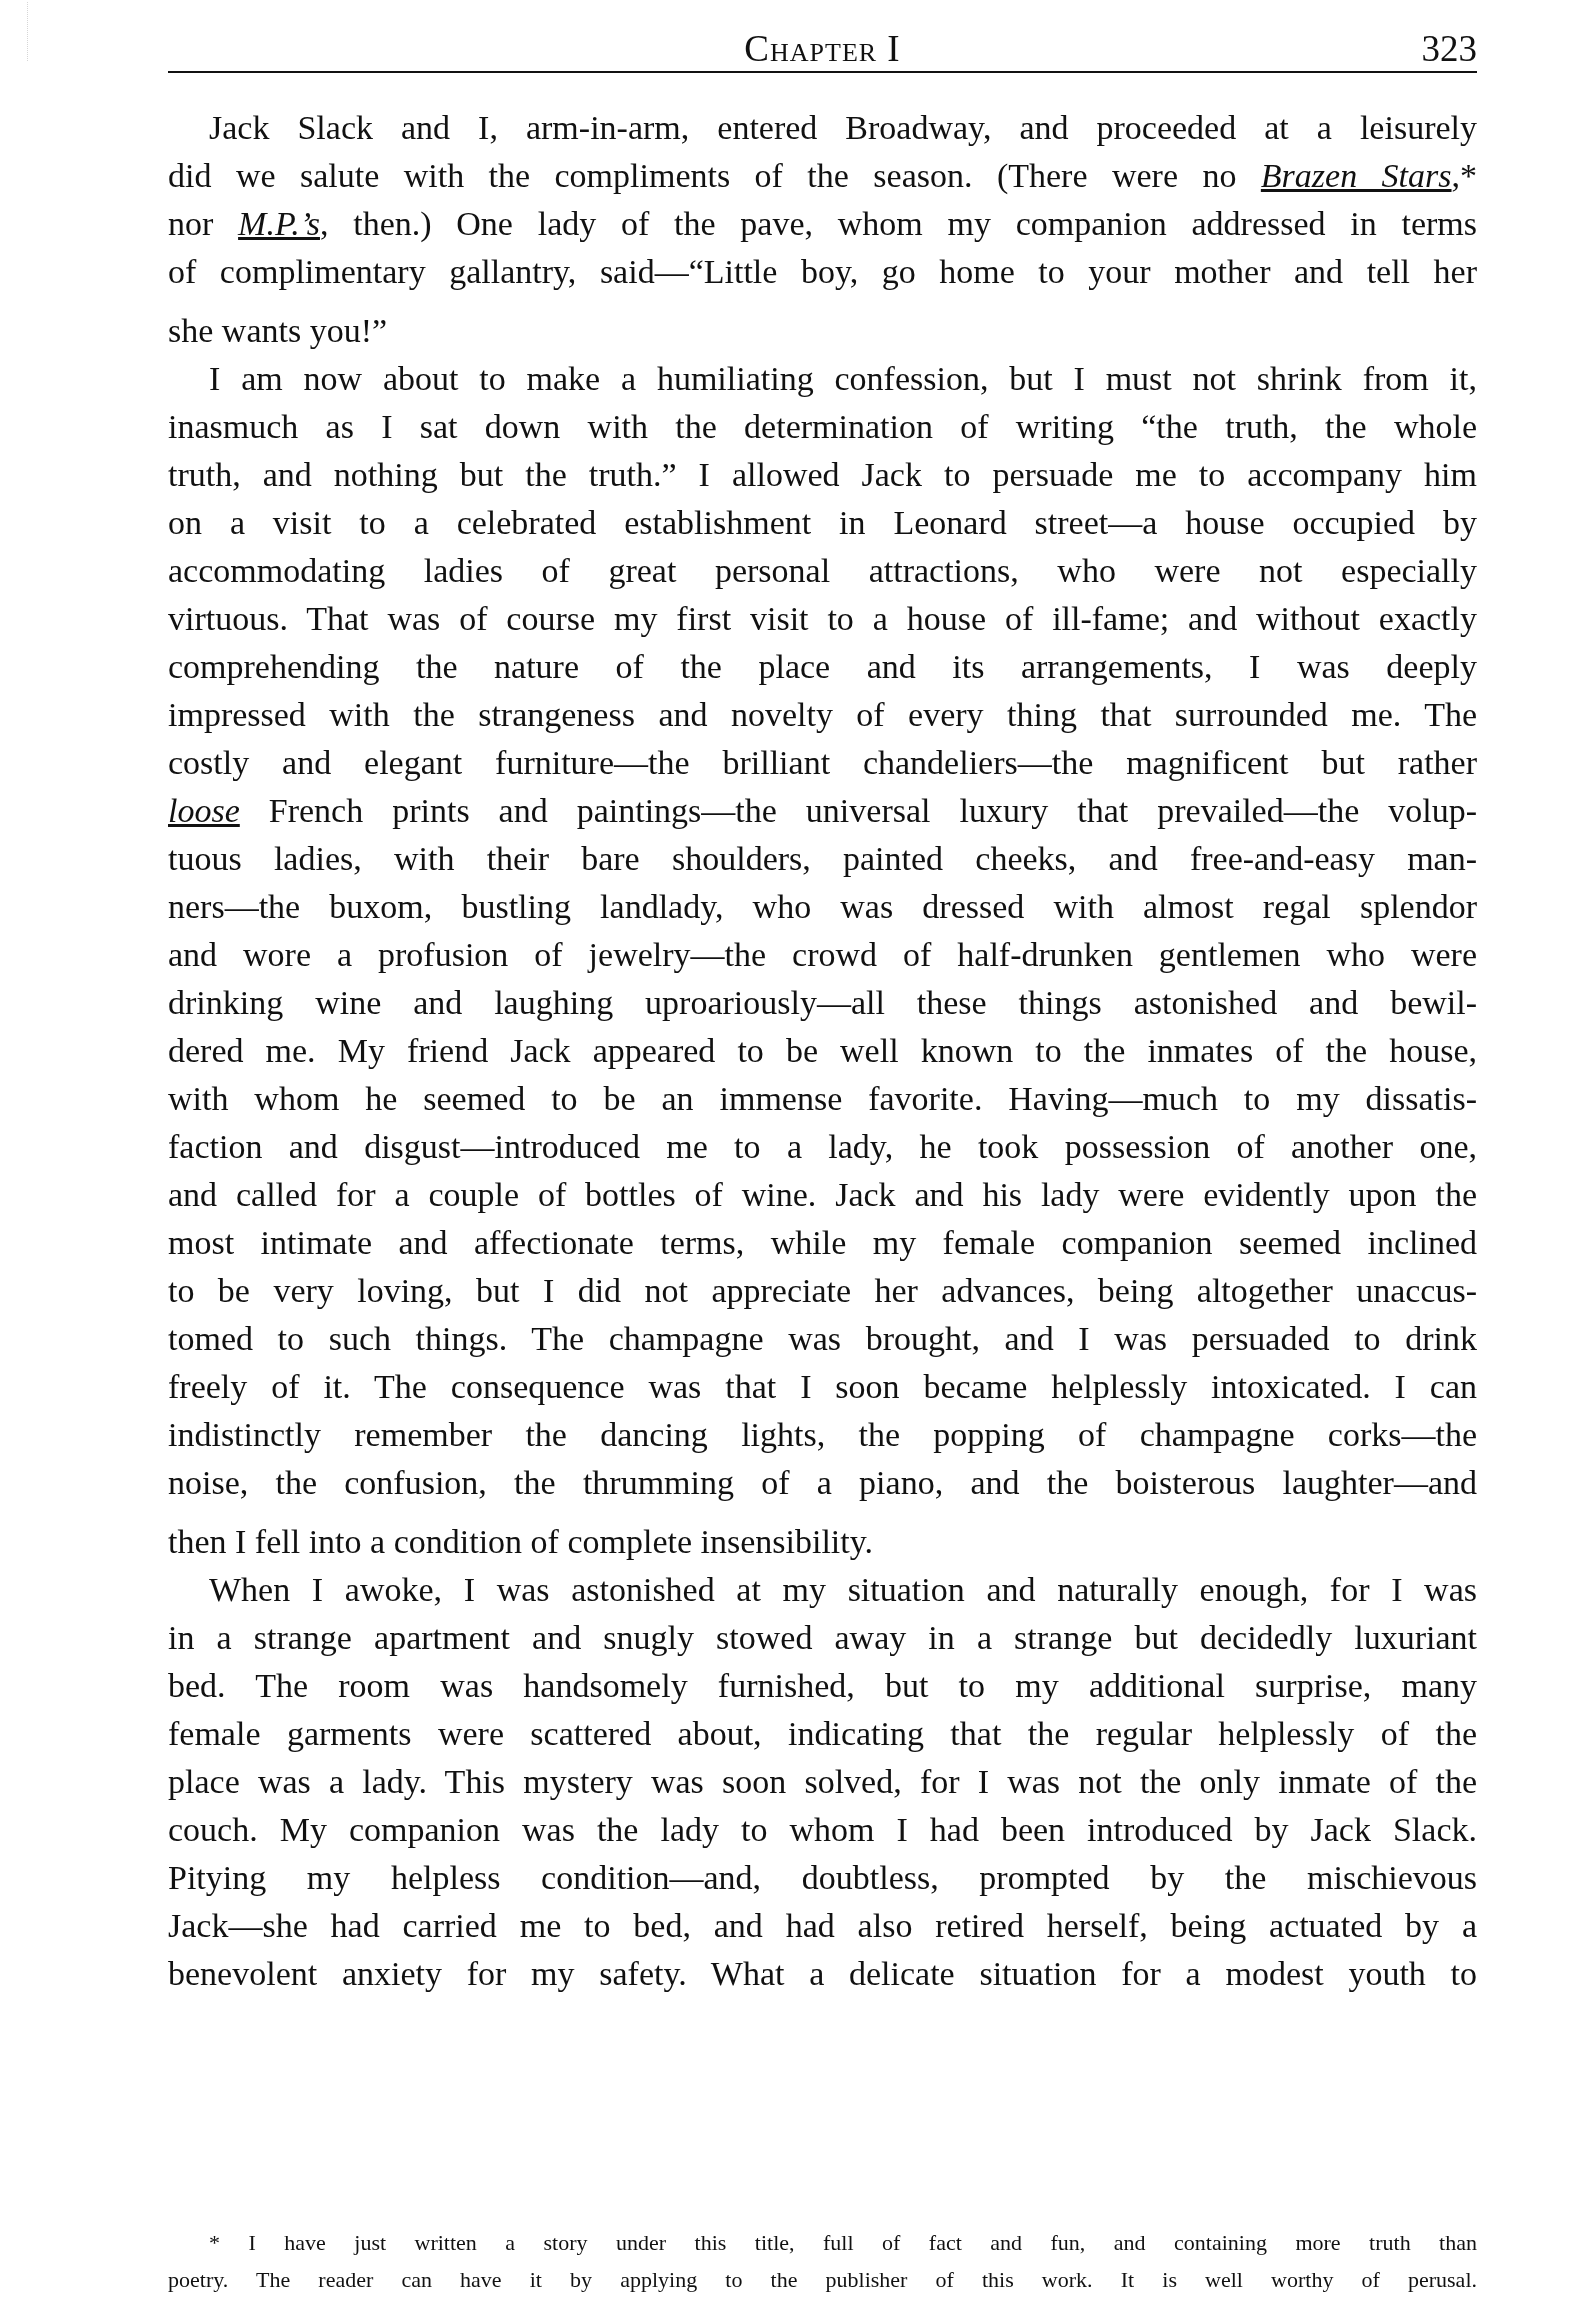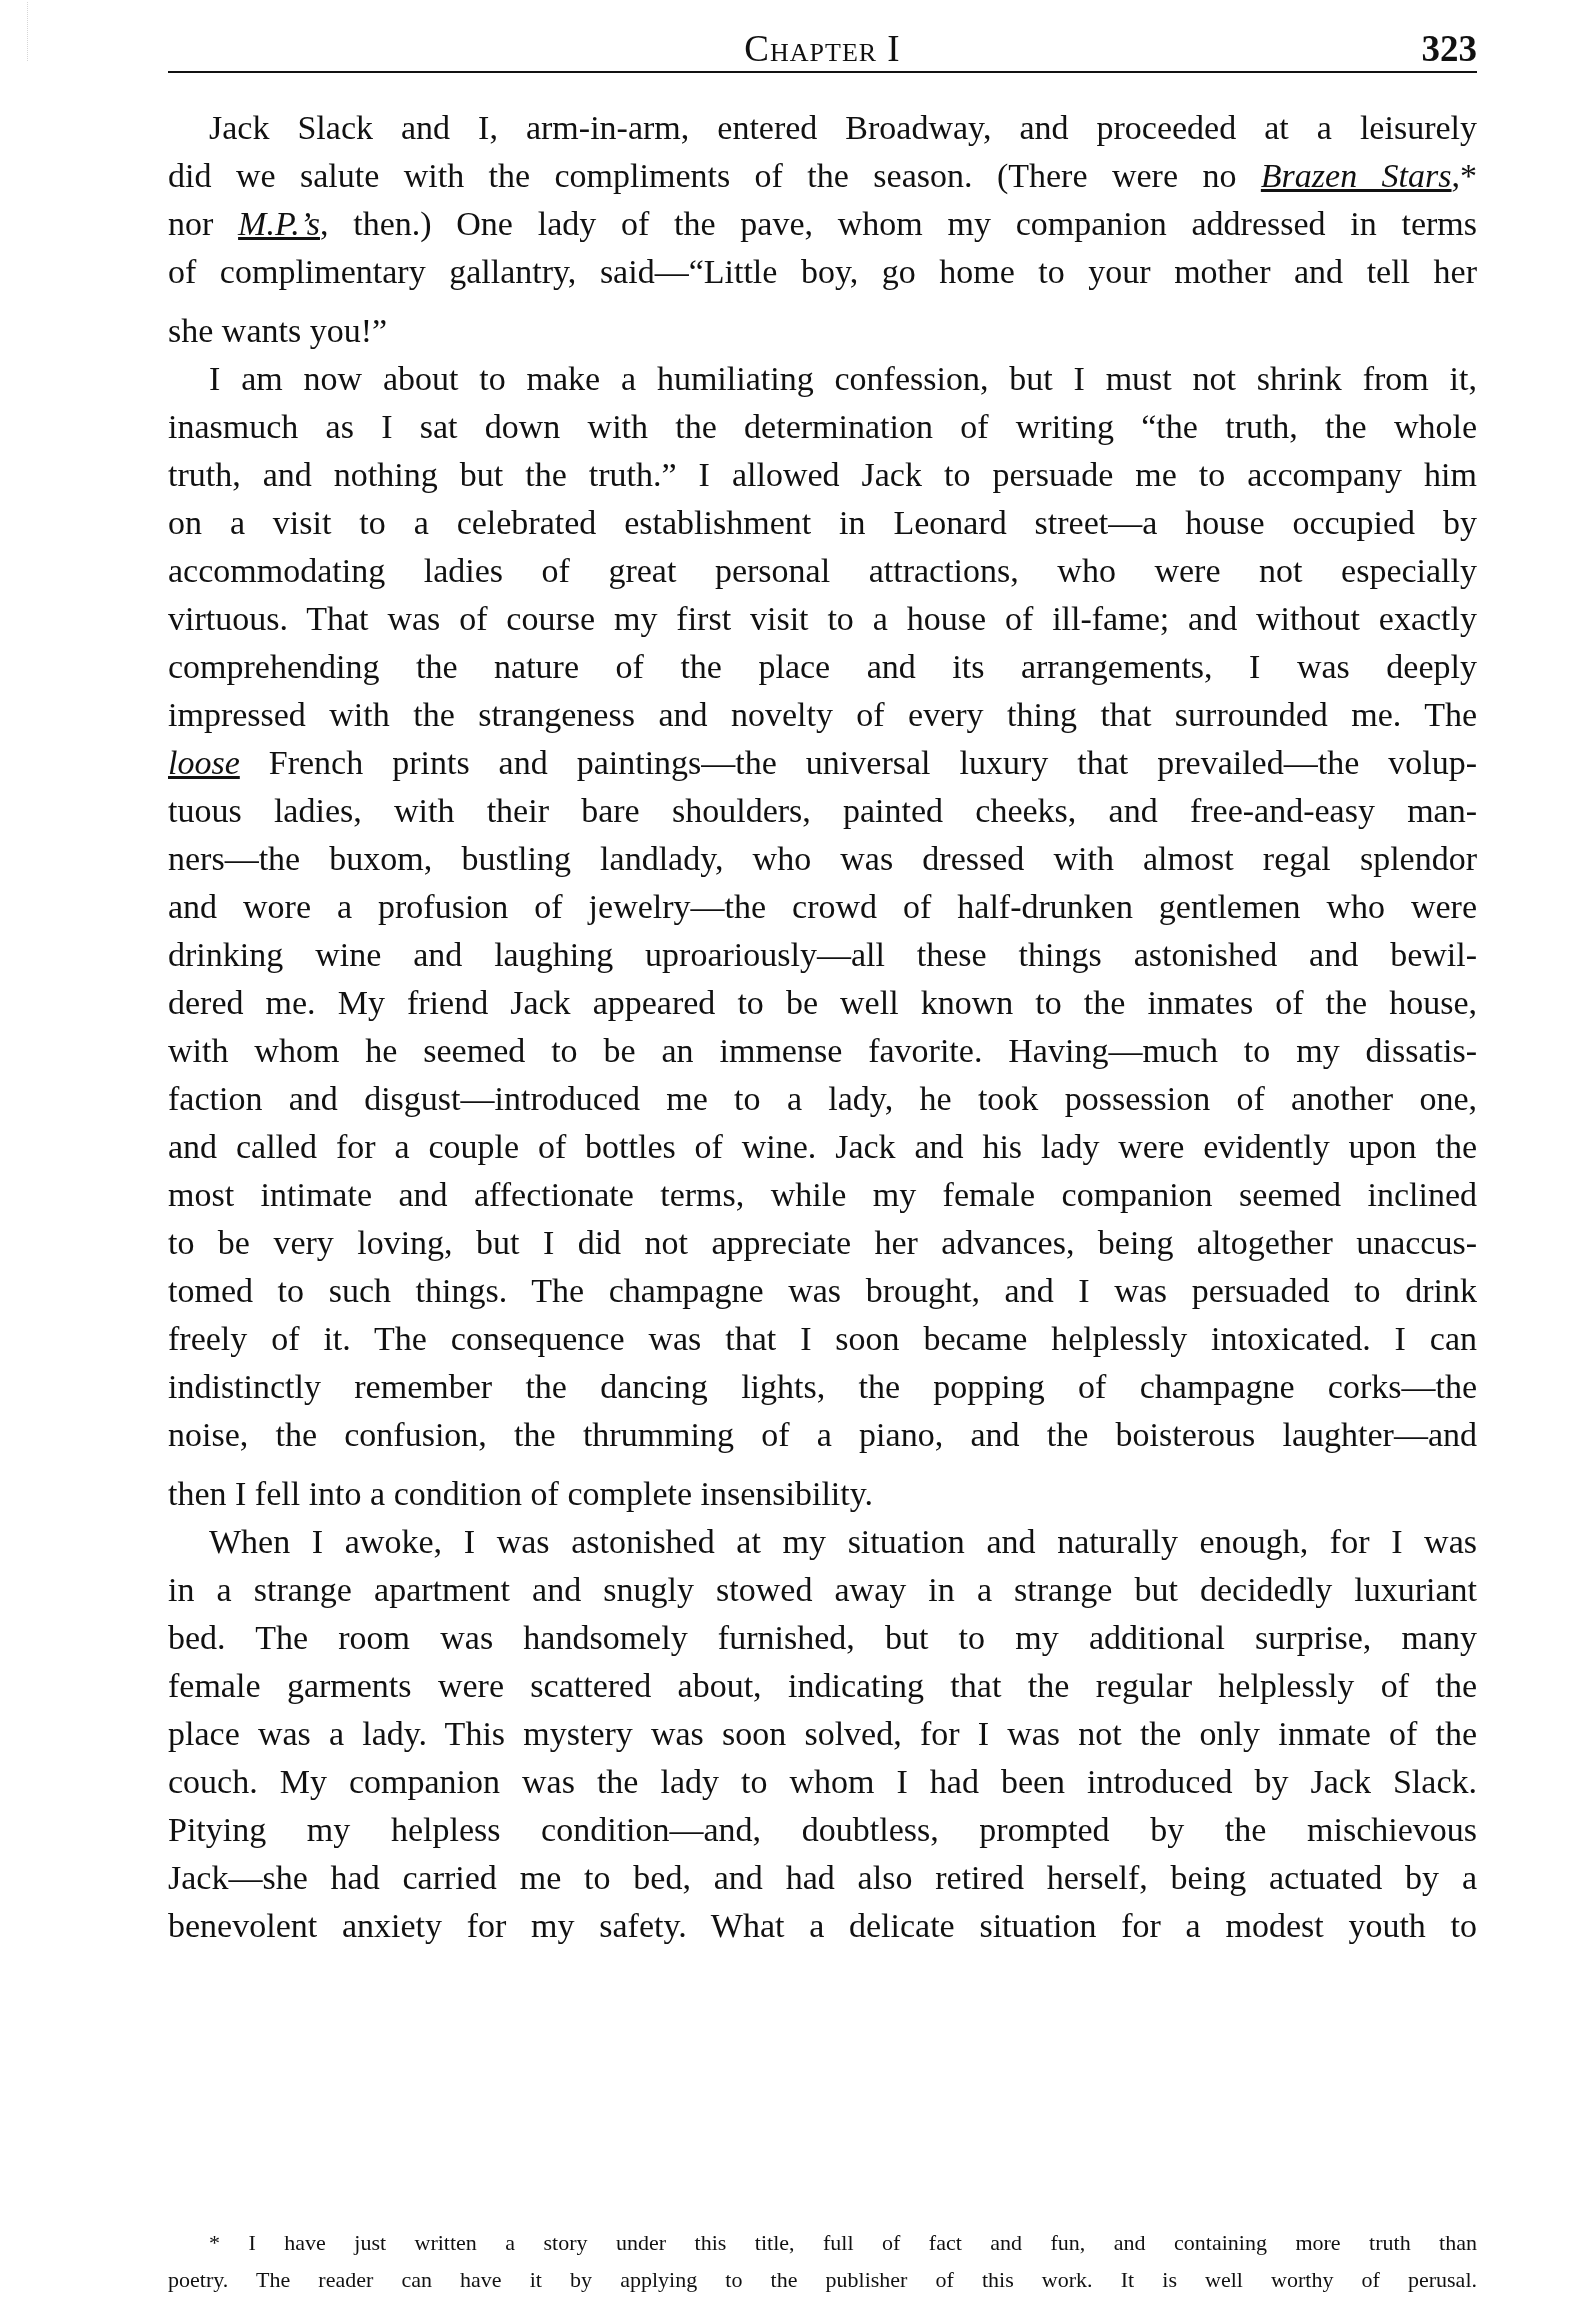--- a/index.html
+++ b/index.html
@@ -36,21 +36,20 @@
       text-align: center;
       font-size: 37px;
       letter-spacing: 1px;
       font-variant: small-caps;
     }
     .page-number {
       position: absolute;
       right: 0;
       top: 5.9px;
       font-size: 37px;
-      font-weight: bold;
     }
     .head-rule {
       position: absolute;
       top: 71px;
       left: 0;
       width: 1309px;
       height: 0;
       border-top: 2.9px solid #111111;
     }
     .body-text {
@@ -131,20 +130,21 @@
 
     <div class="para">
         <span class="line indent">I am now about to make a humiliating confession, but I must not shrink from it,</span>
         <span class="line">inasmuch as I sat down with the determination of writing “the truth, the whole</span>
         <span class="line">truth, and nothing but the truth.” I allowed Jack to persuade me to accompany him</span>
         <span class="line">on a visit to a celebrated establishment in Leonard street—a house occupied by</span>
         <span class="line">accommodating ladies of great personal attractions, who were not especially</span>
         <span class="line">virtuous. That was of course my first visit to a house of ill-fame; and without exactly</span>
         <span class="line">comprehending the nature of the place and its arrangements, I was deeply</span>
         <span class="line">impressed with the strangeness and novelty of every thing that surrounded me. The</span>
+        <span class="line">costly and elegant furniture—the brilliant chandeliers—the magnificent but rather</span>
         <span class="line"><em>loose</em> French prints and paintings—the universal luxury that prevailed—the volup-</span>
         <span class="line">tuous ladies, with their bare shoulders, painted cheeks, and free-and-easy man-</span>
         <span class="line">ners—the buxom, bustling landlady, who was dressed with almost regal splendor</span>
         <span class="line">and wore a profusion of jewelry—the crowd of half-drunken gentlemen who were</span>
         <span class="line">drinking wine and laughing uproariously—all these things astonished and bewil-</span>
         <span class="line">dered me. My friend Jack appeared to be well known to the inmates of the house,</span>
         <span class="line">with whom he seemed to be an immense favorite. Having—much to my dissatis-</span>
         <span class="line">faction and disgust—introduced me to a lady, he took possession of another one,</span>
         <span class="line">and called for a couple of bottles of wine. Jack and his lady were evidently upon the</span>
         <span class="line">most intimate and affectionate terms, while my female companion seemed inclined</span>

